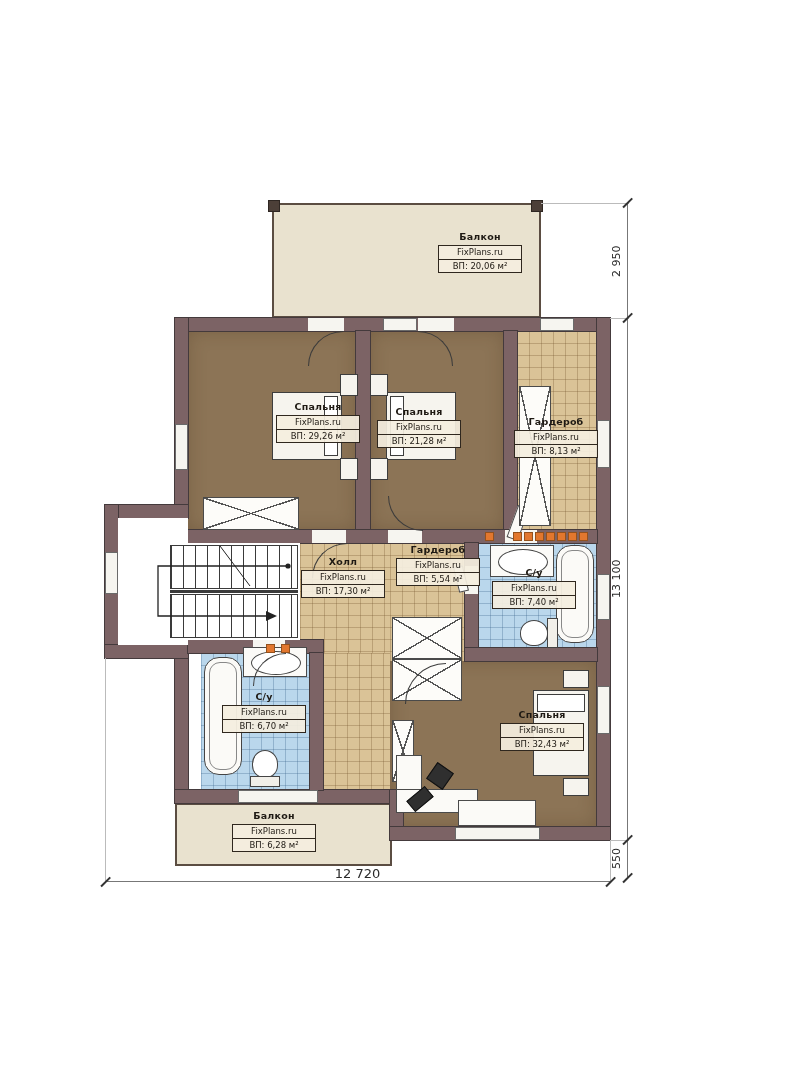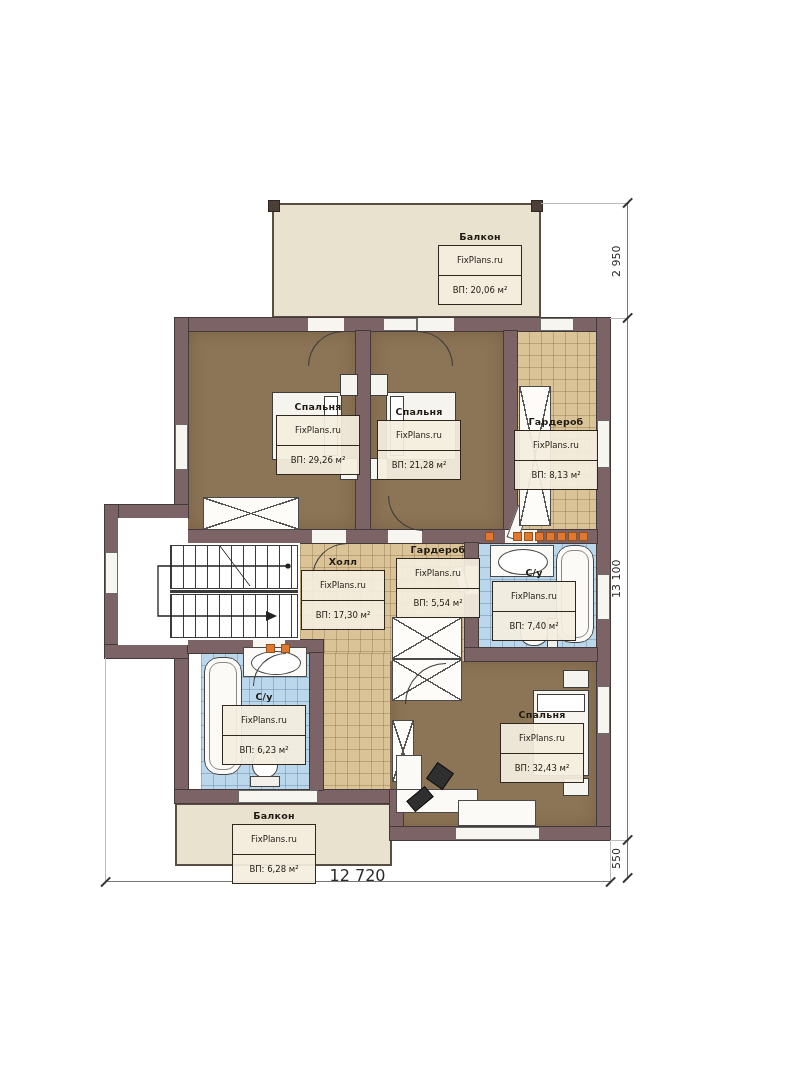--- a/index.html
+++ b/index.html
@@ -35,28 +35,28 @@
   .arc{position:absolute;z-index:12;}
   .arc-tl{border-top:1.4px solid #3b3b3b;border-left:1.4px solid #3b3b3b;border-top-left-radius:100%;}
   .arc-tr{border-top:1.4px solid #3b3b3b;border-right:1.4px solid #3b3b3b;border-top-right-radius:100%;}
   .arc-bl{border-bottom:1.4px solid #3b3b3b;border-left:1.4px solid #3b3b3b;border-bottom-left-radius:100%;}
   .treads{position:absolute;border:1px solid #3a3a3a;box-sizing:border-box;background:#ffffff;
     background-image:repeating-linear-gradient(90deg,#3a3a3a 0 1.2px,transparent 1.2px 12px);z-index:8;}
   .stairwell{position:absolute;background:#ffffff;z-index:5;}
   .marker{position:absolute;width:9px;height:9px;background:#e2772e;border:1px solid #94511c;box-sizing:border-box;z-index:14;}
   .plan-label{position:absolute;width:84px;text-align:center;font-size:8.5px;line-height:1.25;color:#1e1913;z-index:30;}
   .plan-label .name{font-weight:bold;font-size:9.5px;margin-bottom:2px;letter-spacing:.2px;}
-  .plan-label .box{border:1px solid #2f271e;background:rgba(244,238,223,.93);padding:9px 2px;}
+  .plan-label .box{border:1px solid #2f271e;background:rgba(244,238,223,.93);padding:1px 2px;}
   .plan-label .box.area{border-top:none;}
   .dimline{position:absolute;background:#777;z-index:2;}
   .extline{position:absolute;background:#bbb;z-index:1;}
   .tick{position:absolute;width:13px;height:1.6px;background:#333;transform:rotate(-45deg);z-index:3;}
   .dim-v{position:absolute;width:16px;writing-mode:vertical-rl;transform:rotate(180deg);
     display:flex;align-items:center;justify-content:center;font-size:11px;color:#2a2a2a;z-index:3;}
-  .dim-h{position:absolute;font-size:16px;color:#2a2a2a;text-align:center;z-index:3;}
+  .dim-h{position:absolute;font-size:13px;color:#2a2a2a;text-align:center;z-index:3;}
   .chair{position:absolute;background:#2f2f2f;border:1px solid #111;z-index:10;}
 </style>
 </head>
 <body>
 
 <div id="canvas">
 
   <div class="balcony" style="left:272px;top:203px;width:269px;height:115px"></div>
   <div class="post" style="left:268px;top:200px;width:10px;height:10px"></div>
   <div class="post" style="left:531px;top:200px;width:10px;height:10px"></div>
@@ -212,21 +212,21 @@
     <div class="box area">ВП: 5,54 м²</div>
   </div>
   <div class="plan-label" style="left:492px;top:567px">
     <div class="name">С/у</div>
     <div class="box brand">FixPlans.ru</div>
     <div class="box area">ВП: 7,40 м²</div>
   </div>
   <div class="plan-label" style="left:222px;top:691px">
     <div class="name">С/у</div>
     <div class="box brand">FixPlans.ru</div>
-    <div class="box area">ВП: 6,23 м²</div>
+    <div class="box area">ВП: 6,70 м²</div>
   </div>
   <div class="plan-label" style="left:500px;top:709px">
     <div class="name">Спальня</div>
     <div class="box brand">FixPlans.ru</div>
     <div class="box area">ВП: 32,43 м²</div>
   </div>
   <div class="plan-label" style="left:232px;top:810px">
     <div class="name">Балкон</div>
     <div class="box brand">FixPlans.ru</div>
     <div class="box area">ВП: 6,28 м²</div>

